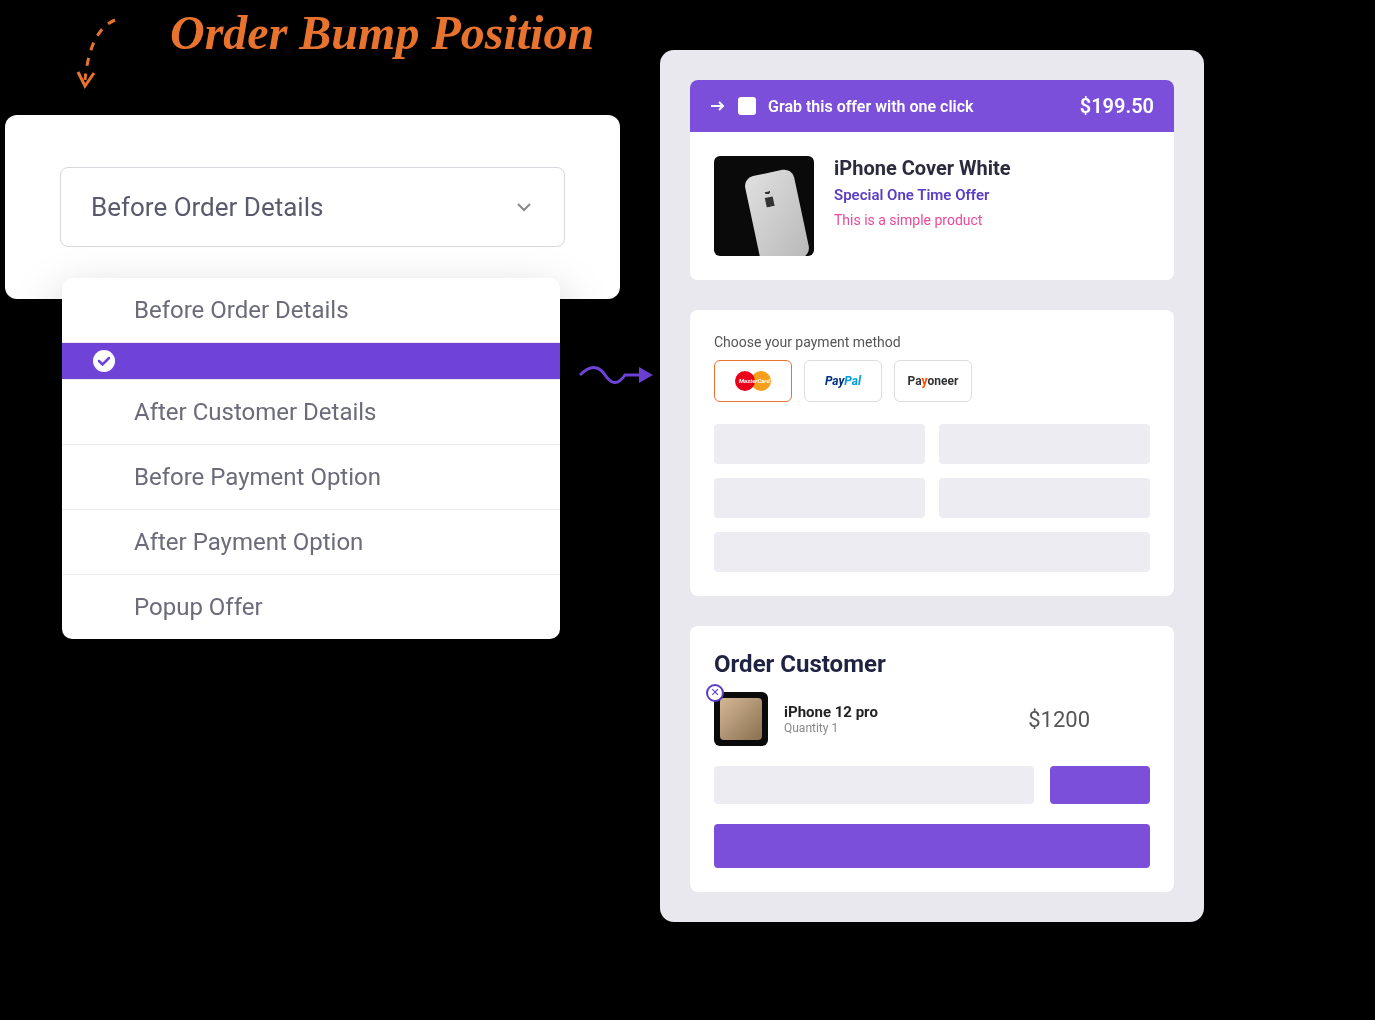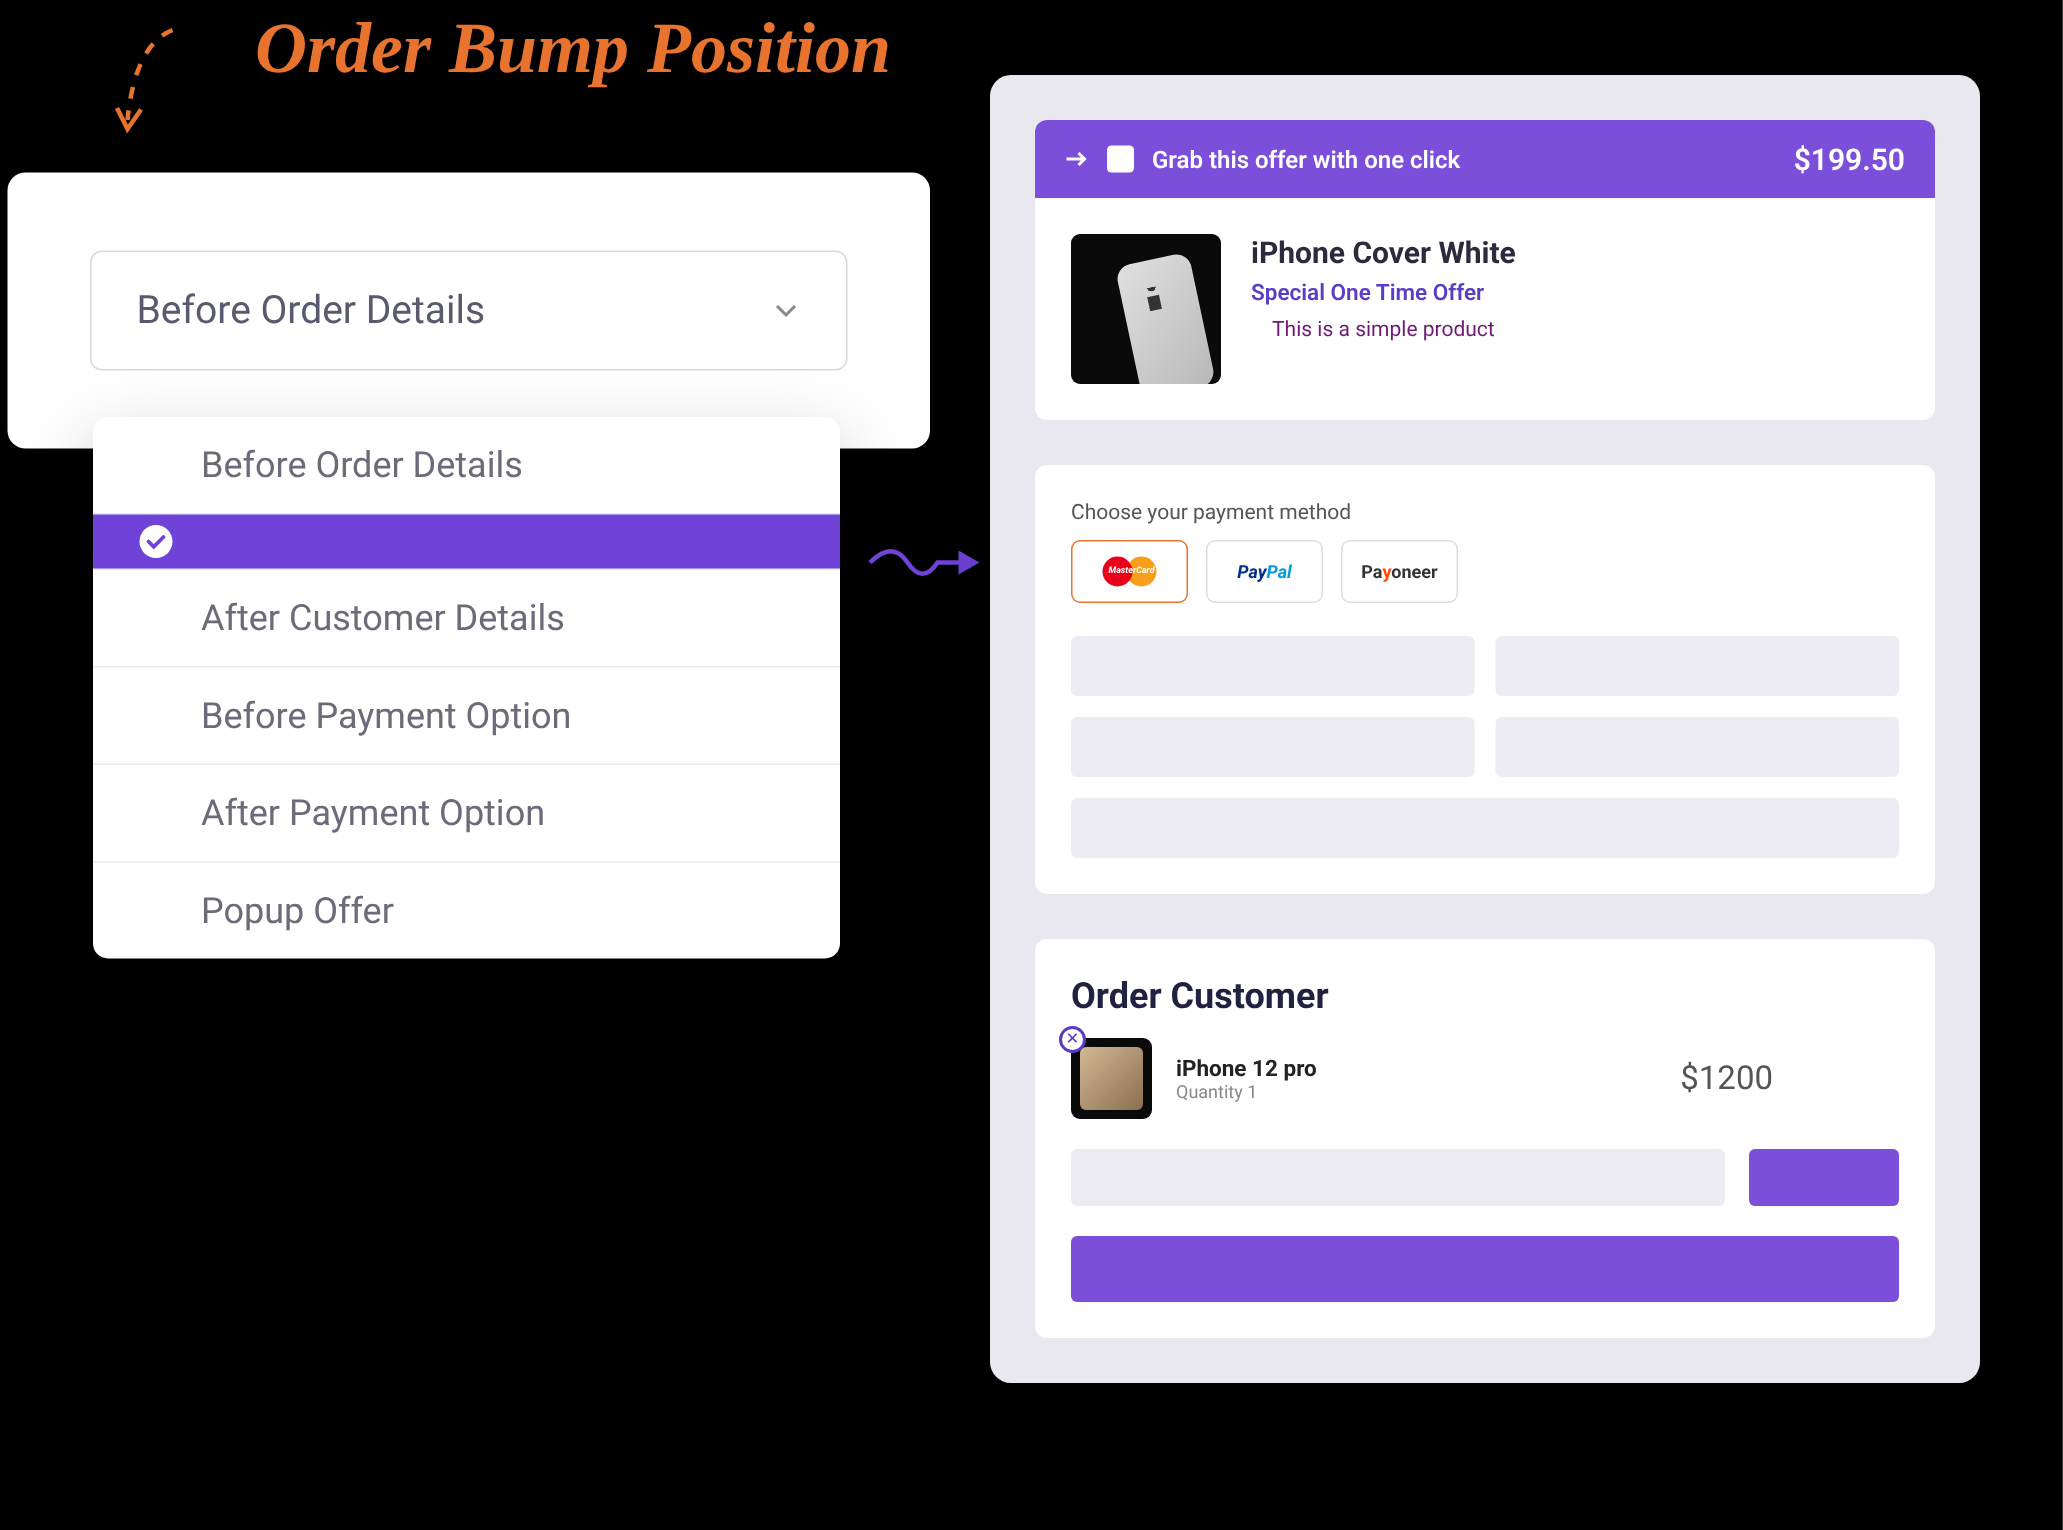--- a/index.html
+++ b/index.html
@@ -105,21 +105,21 @@
     position: absolute;
     top: 355px;
     left: 575px;
   }
 
   
   .right-panel {
     position: absolute;
     top: 50px;
     left: 660px;
-    width: 660px;
+    width: 544px;
     background: #e9e8ef;
     border-radius: 14px;
     padding: 30px;
     box-shadow: 0 15px 40px rgba(0,0,0,0.2);
   }
   .offer-card {
     background: #fff;
     border-radius: 8px;
     overflow: hidden;
     margin-bottom: 30px;
@@ -175,21 +175,21 @@
     left: 14px;
     width: 14px;
     height: 16px;
     background: radial-gradient(circle at 50% 35%, #333 35%, transparent 36%),
                 linear-gradient(#333,#333);
     -webkit-mask: radial-gradient(circle at 50% 0, #000 30%, transparent 31%) top/100% 40% no-repeat,
                   linear-gradient(#000,#000) bottom/60% 60% no-repeat;
   }
   .offer-info h3 { font-size: 20px; color: #2b2b3d; margin-bottom: 6px; font-weight: 700; }
   .offer-info .special { color: #5b3cc4; font-size: 15px; font-weight: 600; margin-bottom: 8px; }
-  .offer-info .desc { color: #701a75; font-size: 14px; text-align: center; }
+  .offer-info .desc { color: #ec4899; font-size: 14px; }
 
   .section-card {
     background: #fff;
     border-radius: 8px;
     padding: 24px;
     margin-bottom: 30px;
   }
   .section-card h2 { font-size: 24px; color: #1f2240; margin-bottom: 14px; font-weight: 700; }
   .sub-label { color: #555; font-size: 14px; margin-bottom: 10px; }
   .payment-methods { display: flex; gap: 12px; margin-bottom: 22px; }
@@ -271,21 +271,21 @@
     background: #fff;
     border: 2px solid #5b3cc4;
     color: #5b3cc4;
     font-size: 11px;
     line-height: 14px;
     text-align: center;
     cursor: pointer;
   }
   .order-info .name { font-weight: 700; font-size: 15px; color: #222; }
   .order-info .qty { font-size: 12px; color: #888; }
-  .order-price { margin-left: auto; margin-right: 84px; font-size: 22px; color: #555; text-align: center; }
+  .order-price { margin-left: auto; margin-right: 60px; font-size: 22px; color: #555; text-align: center; }
 
   .coupon-row { display: flex; gap: 16px; margin-bottom: 20px; }
   .coupon-input { flex: 1; height: 38px; background: #edecf2; border-radius: 4px; }
   .coupon-btn { width: 100px; height: 38px; background: #7b4fd9; border-radius: 4px; cursor: pointer; }
 
   .place-order {
     height: 44px;
     background: #7b4fd9;
     border-radius: 4px;
     cursor: pointer;

